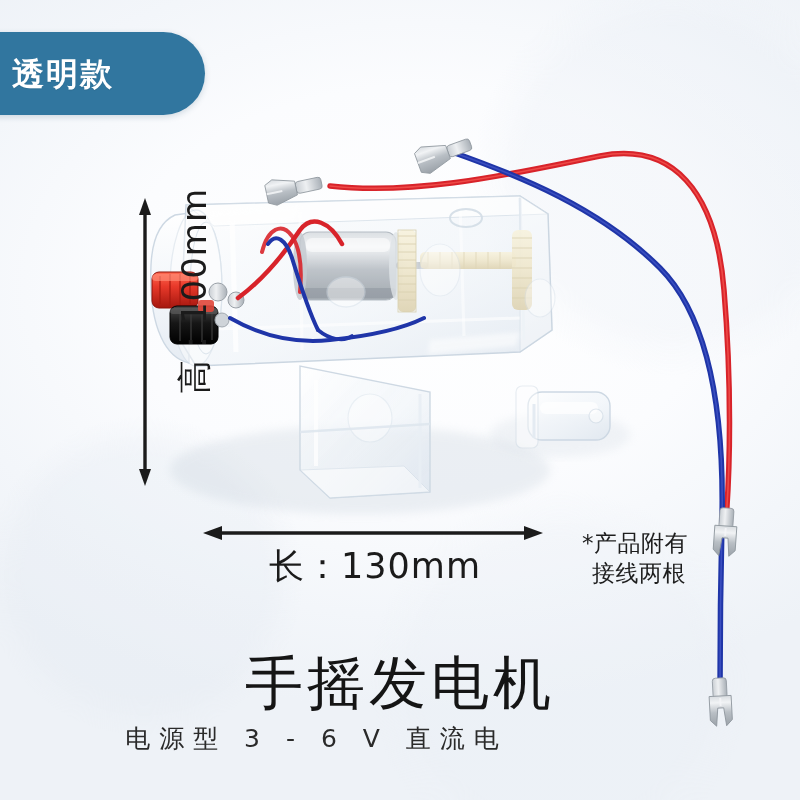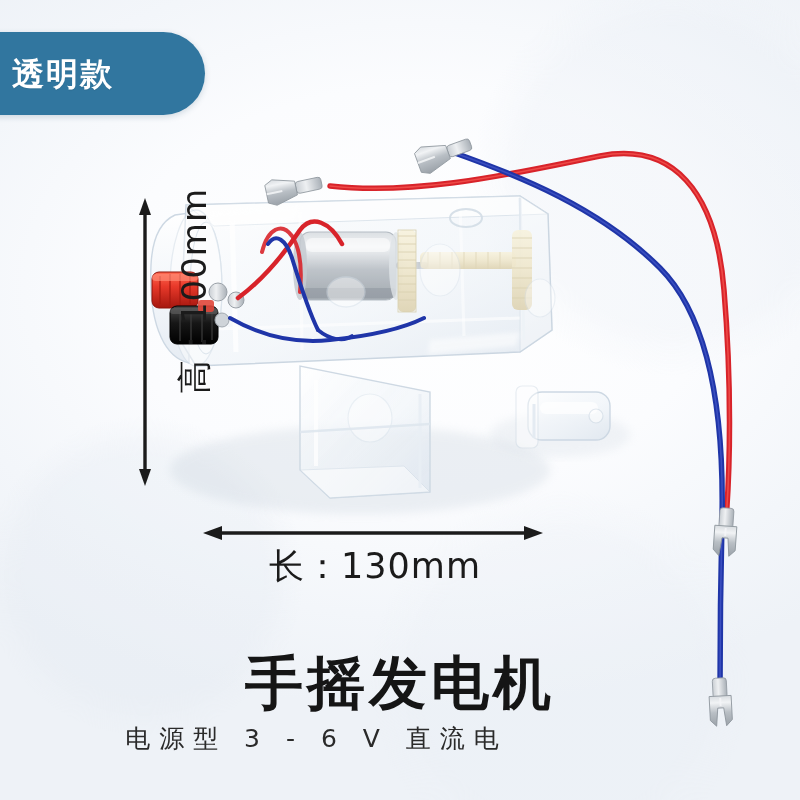--- a/index.html
+++ b/index.html
@@ -61,21 +61,21 @@
 
   .note{
     position:absolute;left:582px;top:528px;
     font-size:23px;line-height:1.32;color:#1d1d1d;font-weight:500;
     letter-spacing:.5px;
   }
   .note .l2{padding-left:10px;display:block;}
 
   .title{
     position:absolute;left:0;top:645px;width:800px;text-align:center;
-    font-size:58px;font-weight:700;color:#151515;letter-spacing:4px;
+    font-size:58px;font-weight:400;color:#151515;letter-spacing:4px;
   }
   .subtitle{
     position:absolute;left:0;top:722px;width:633px;text-align:center;
     font-size:25px;color:#2a2a2a;letter-spacing:9px;font-weight:400;
   }
 </style>
 </head>
 <body>
 
 <div id="stage">
@@ -311,17 +311,21 @@
   </svg>
   <div class="dim-v-label">高：100mm</div>
 
   <svg class="dim-h" viewBox="0 0 340 14">
     <line x1="14" y1="7" x2="326" y2="7" stroke="#1b1b1b" stroke-width="3.4"></line>
     <polygon points="0,7 19,0 19,14" fill="#1b1b1b"></polygon>
     <polygon points="340,7 321,0 321,14" fill="#1b1b1b"></polygon>
   </svg>
   <div class="dim-h-label">长：130mm</div>
 
+  <div class="note">
+    <span>*产品附有</span>
+    <span class="l2">接线两根</span>
+  </div>
 
   <div class="title">手摇发电机</div>
   <div class="subtitle">电源型 3 - 6 V 直流电</div>
 
 </div>
 
 </body></html>

